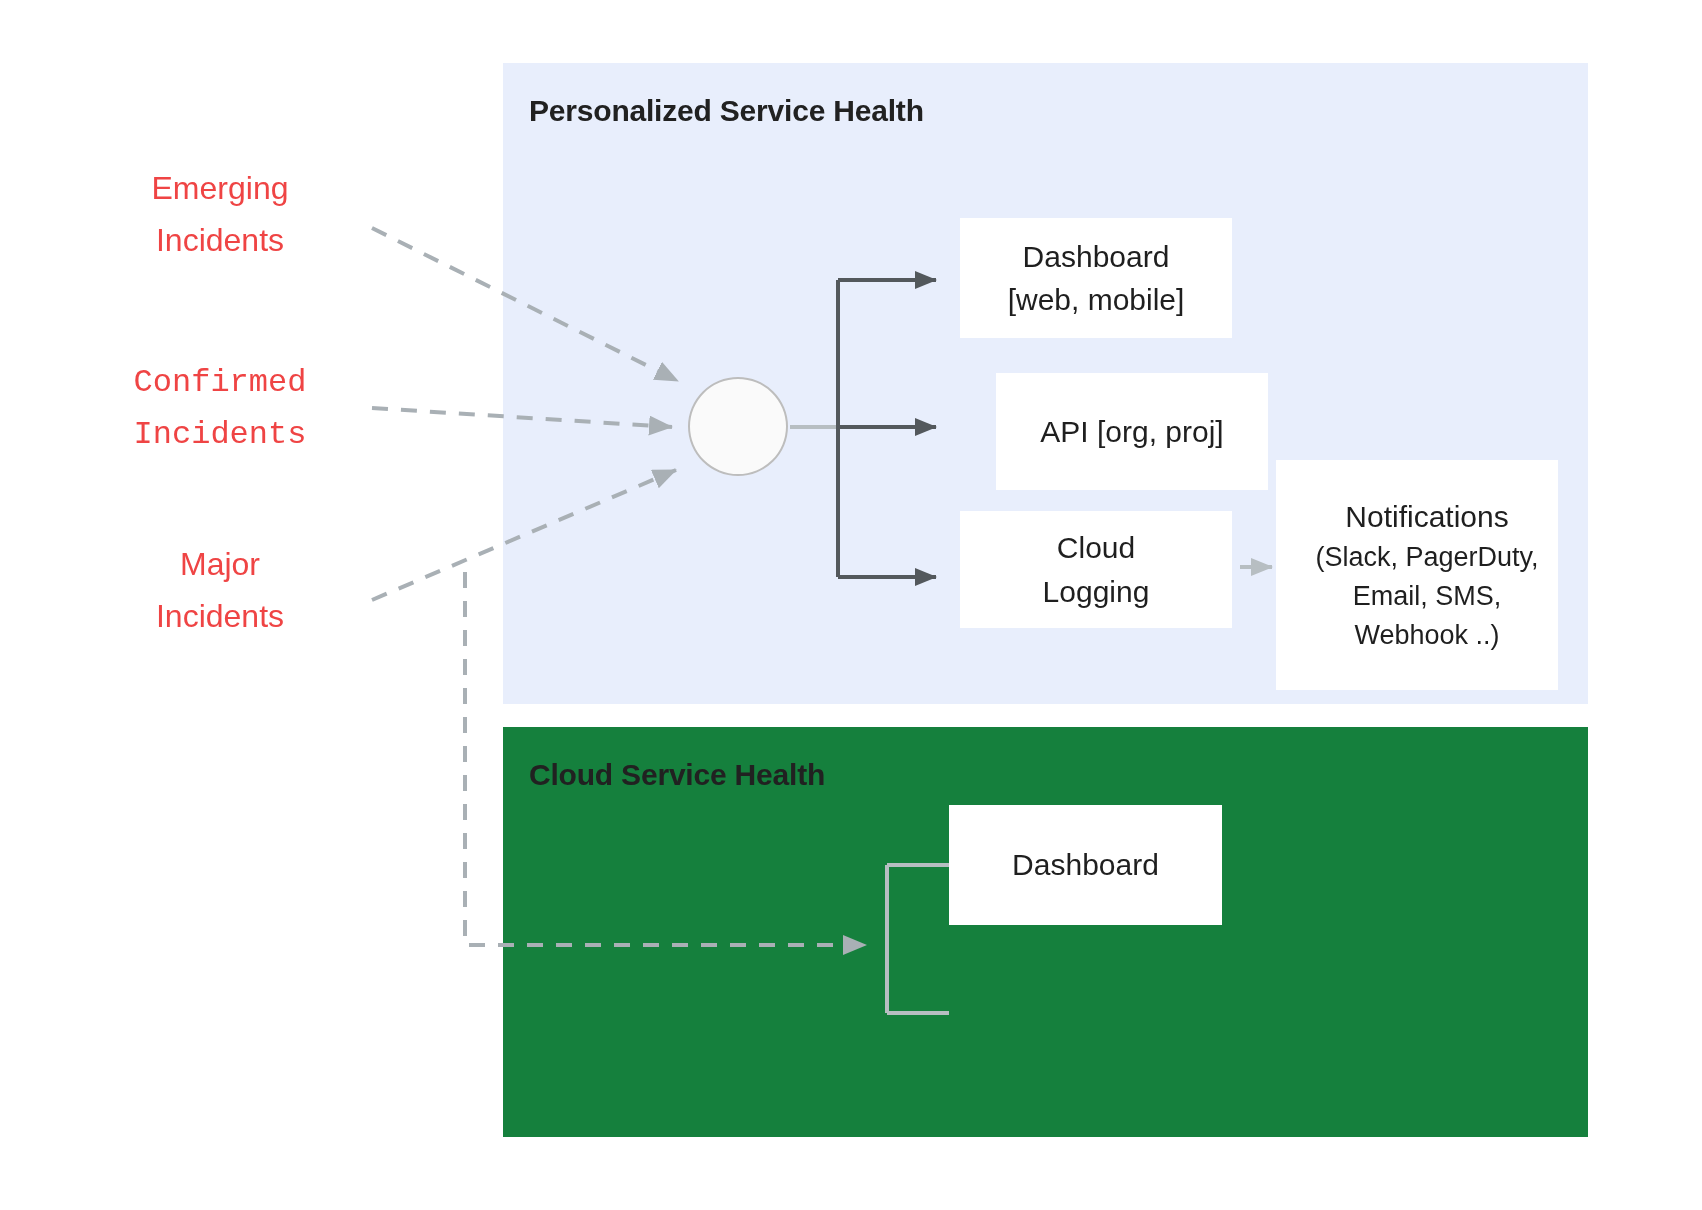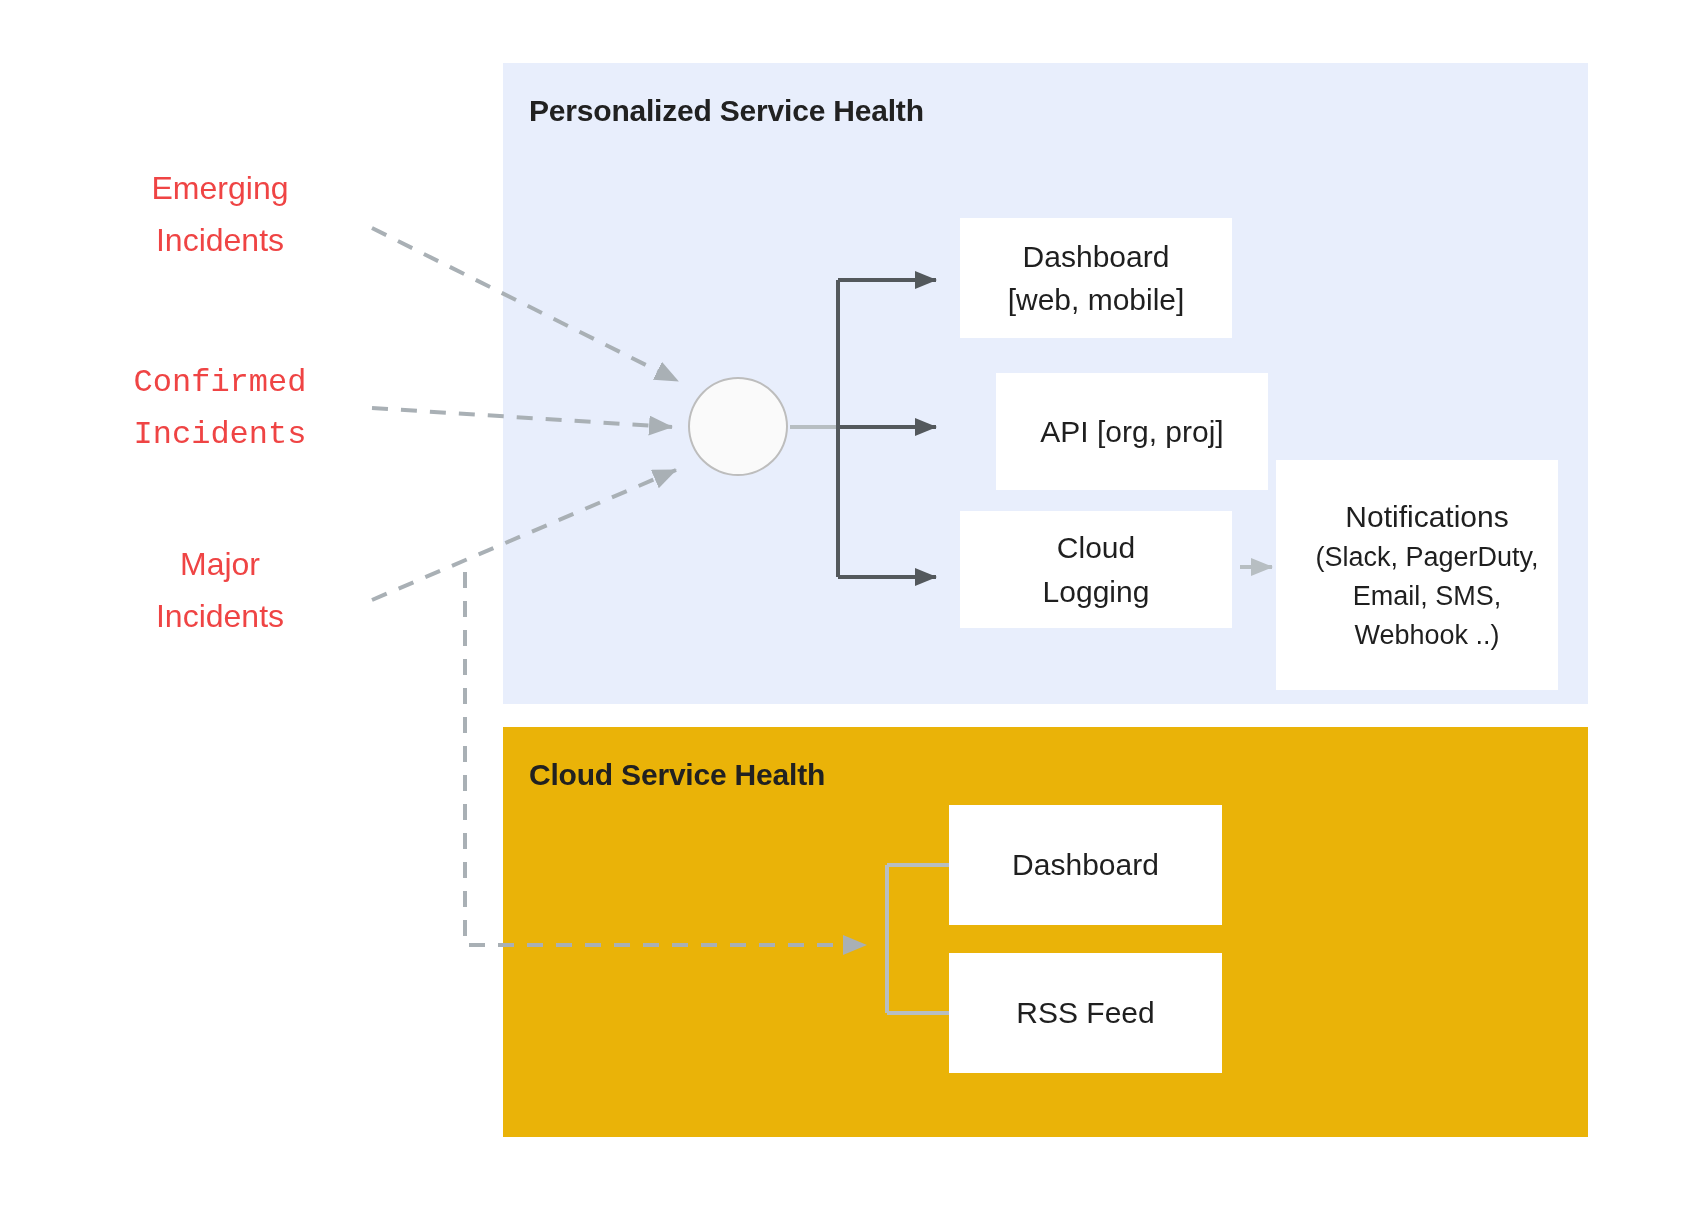--- a/index.html
+++ b/index.html
@@ -27,21 +27,21 @@
     top: 63px;
     width: 1085px;
     height: 641px;
     background: #e8eefc;
   }
   #panel-cloud {
     left: 503px;
     top: 727px;
     width: 1085px;
     height: 410px;
-    background: #eab308;
+    background: #15803d;
   }
   .panel-title {
     position: absolute;
     left: 26px;
     font-size: 30px;
     font-weight: bold;
     color: #212121;
     letter-spacing: -0.2px;
     white-space: nowrap;
   }
@@ -191,17 +191,14 @@
   <div class="node-box" id="box-notifications">
     <span class="node-text"><span class="node-title">Notifications</span><span>(Slack, PagerDuty,
 Email, SMS,
 Webhook ..)</span></span>
   </div>
 
   <div class="node-box" id="box-dash-green">
     <span class="node-text">Dashboard</span>
   </div>
 
-  <div class="node-box" id="box-rss">
-    <span class="node-text">RSS Feed</span>
-  </div>
 
 </div>
 
 </body></html>

